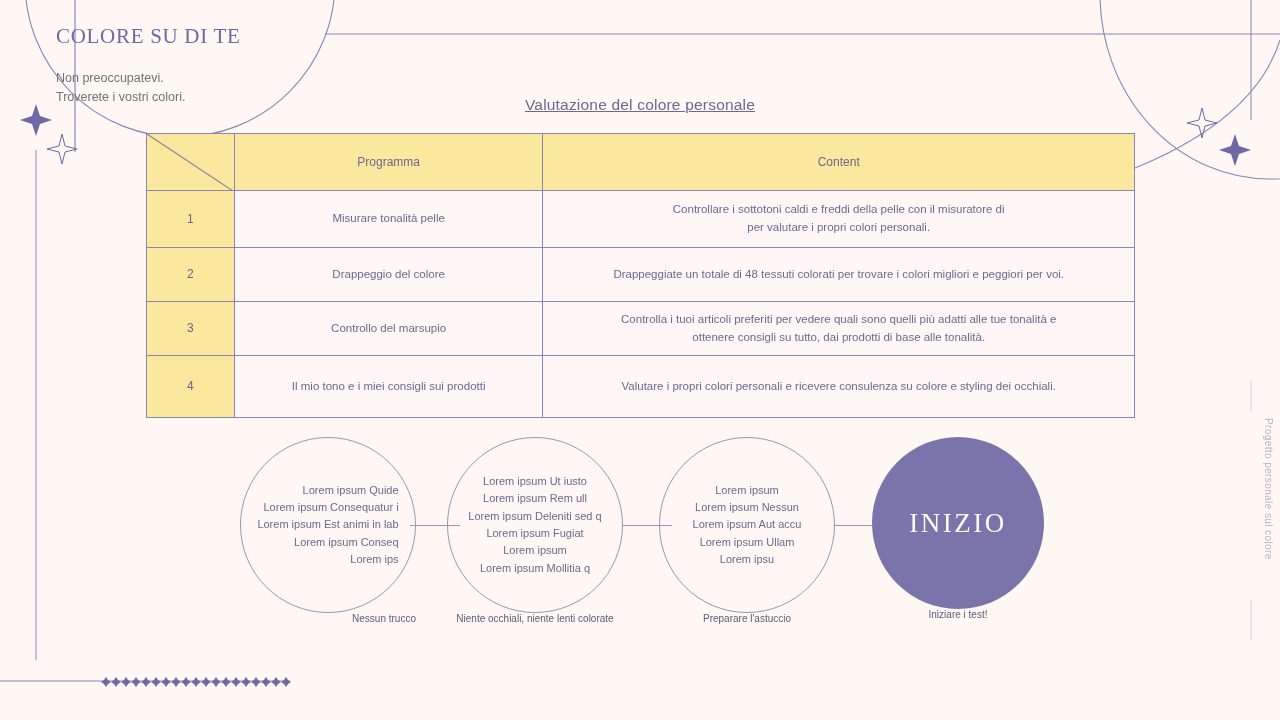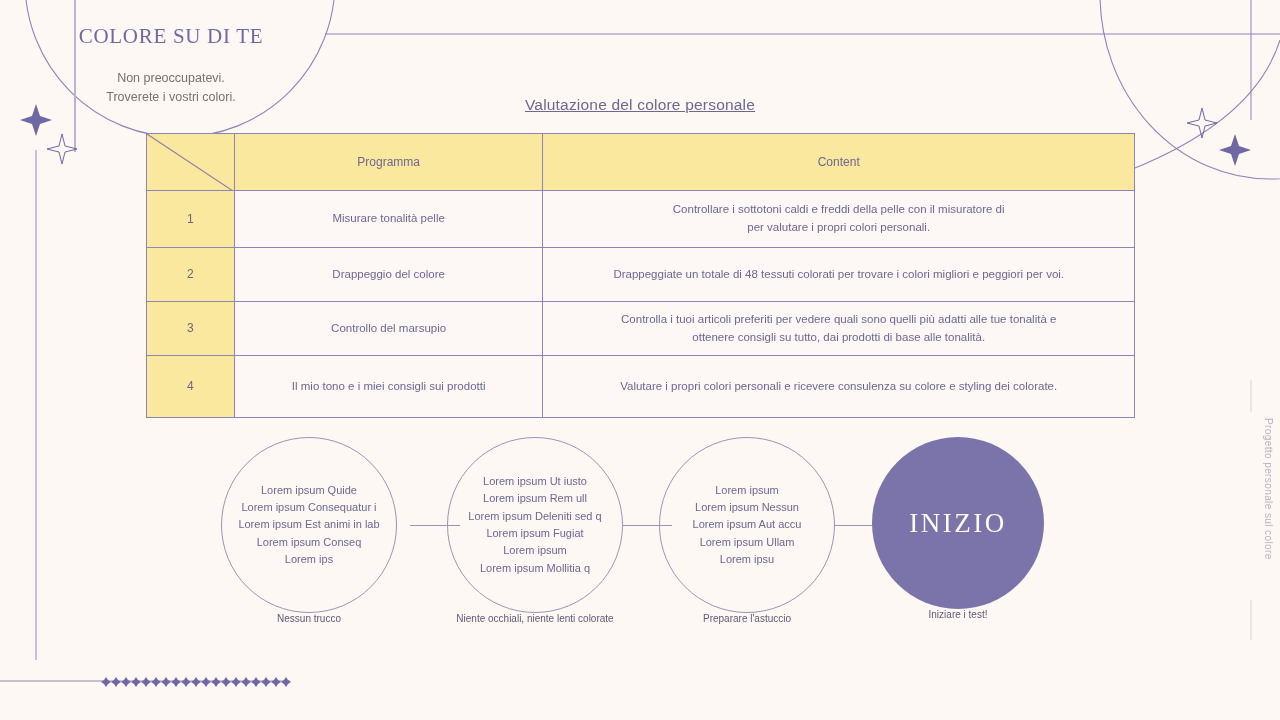--- a/index.html
+++ b/index.html
@@ -27,21 +27,20 @@
     height: 720px;
     pointer-events: none;
   }
 
   
   .header-block {
     position: absolute;
     left: 56px;
     top: 24px;
     width: 230px;
-    text-align: center;
   }
   .deck-title {
     font-family: "Liberation Serif", serif;
     font-size: 21px;
     letter-spacing: 0.7px;
     color: #6f68a4;
     white-space: nowrap;
     font-weight: 400;
   }
   .deck-sub {
@@ -282,32 +281,32 @@
       <td class="c-cont bodycell">
         <div>Controlla i tuoi articoli preferiti per vedere quali sono quelli più adatti alle tue tonalità e</div>
         <div>ottenere consigli su tutto, dai prodotti di base alle tonalità.</div>
       </td>
     </tr>
 
     <tr class="r4">
       <td class="c-num numcell">4</td>
       <td class="c-prog bodycell dash-r">Il mio tono e i miei consigli sui prodotti</td>
       <td class="c-cont bodycell">
-        <div>Valutare i propri colori personali e ricevere consulenza su colore e styling dei colorate.</div>
+        <div>Valutare i propri colori personali e ricevere consulenza su colore e styling dei occhiali.</div>
       </td>
     </tr>
   </tbody>
     </table>
 
   <div class="circles">
     <div class="connector" style="left:410px;width:50px;"></div>
     <div class="connector" style="left:622px;width:50px;"></div>
     <div class="connector" style="left:834px;width:40px;"></div>
 
-    <div class="circ-wrap" style="left:221px;">
+    <div class="circ-wrap" style="left:240px;text-align:right;">
       <div class="circ">
         <div class="lines multiline">
             <div>Lorem ipsum Quide</div>
             <div>Lorem ipsum Consequatur i</div>
             <div>Lorem ipsum Est animi in lab</div>
             <div>Lorem ipsum Conseq</div>
             <div>Lorem ips</div>
           </div>
       </div>
       <div class="cap">Nessun trucco</div>

